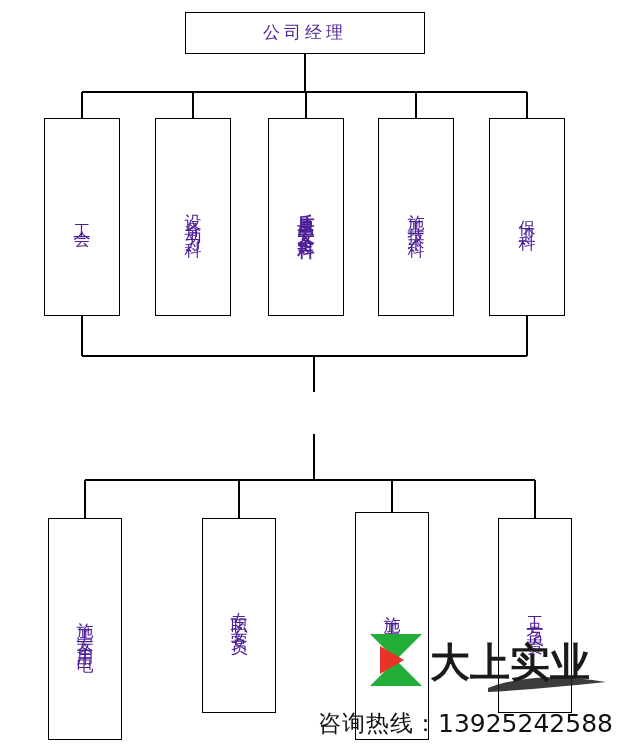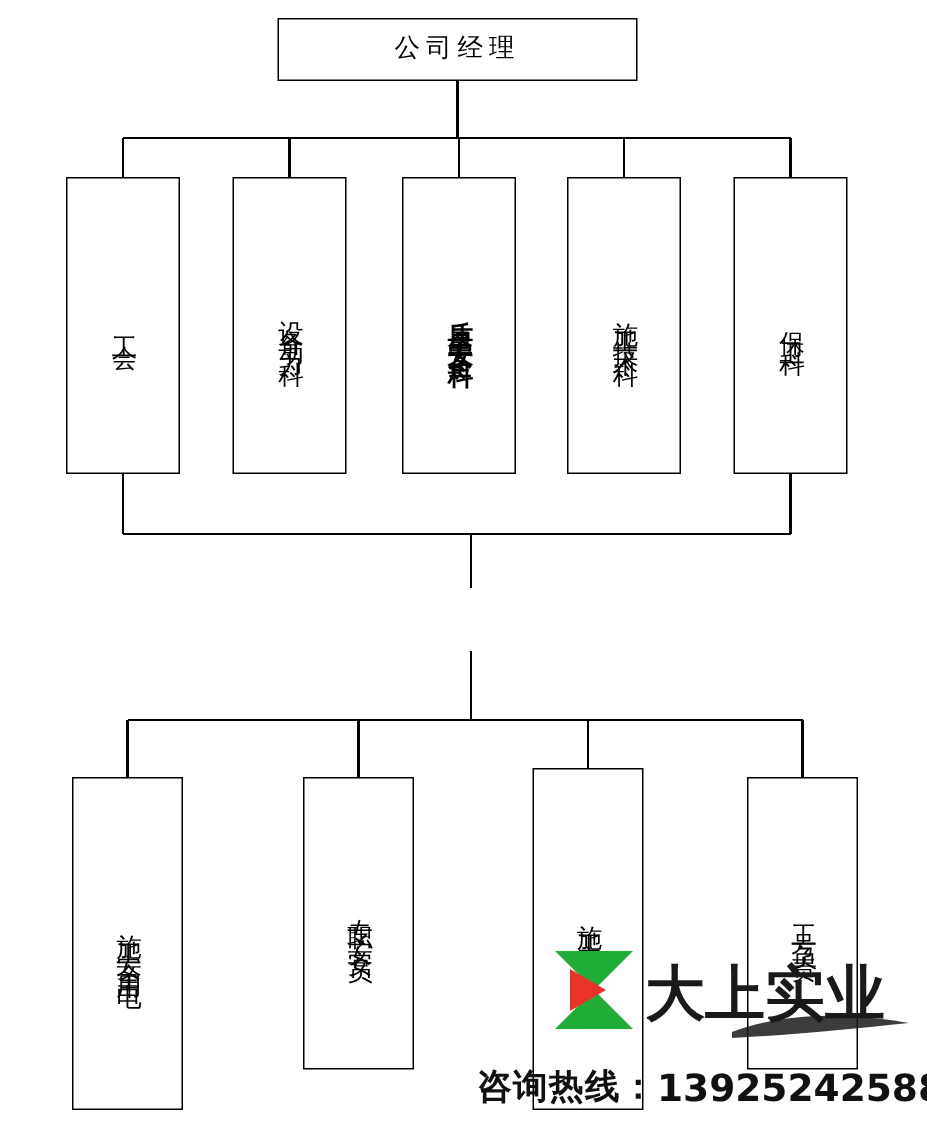--- a/index.html
+++ b/index.html
@@ -26,21 +26,21 @@
     pointer-events: none;
   }
   .node {
     position: absolute;
     box-sizing: border-box;
     border: 1px solid #000000;
     background: #ffffff;
     display: flex;
     align-items: center;
     justify-content: center;
-    color: #000000;
+    color: #4c1d95;
   }
   .node .label {
     display: block;
     text-align: center;
     line-height: 1.52;
     letter-spacing: 0.5px;
   }
   
   .node.horiz .label {
     white-space: nowrap;
@@ -67,25 +67,25 @@
     pointer-events: none;
   }
   #hotline {
     position: absolute;
     left: 318px;
     top: 706px;
     width: 290px;
     height: 34px;
     color: #111111;
     font-size: 23px;
-    font-weight: bold;
+    font-weight: normal;
     letter-spacing: 1px;
     white-space: nowrap;
     display: flex;
-    align-items: flex-end;
+    align-items: center;
   }
   #hotline .num {
     font-family: "DejaVu Sans", "Liberation Sans", sans-serif;
     font-size: 25px;
     letter-spacing: 0px;
   }
   .wm-text {
     font-family: "DejaVu Sans", "Liberation Sans", sans-serif;
     font-weight: bold;
     font-size: 40px;

